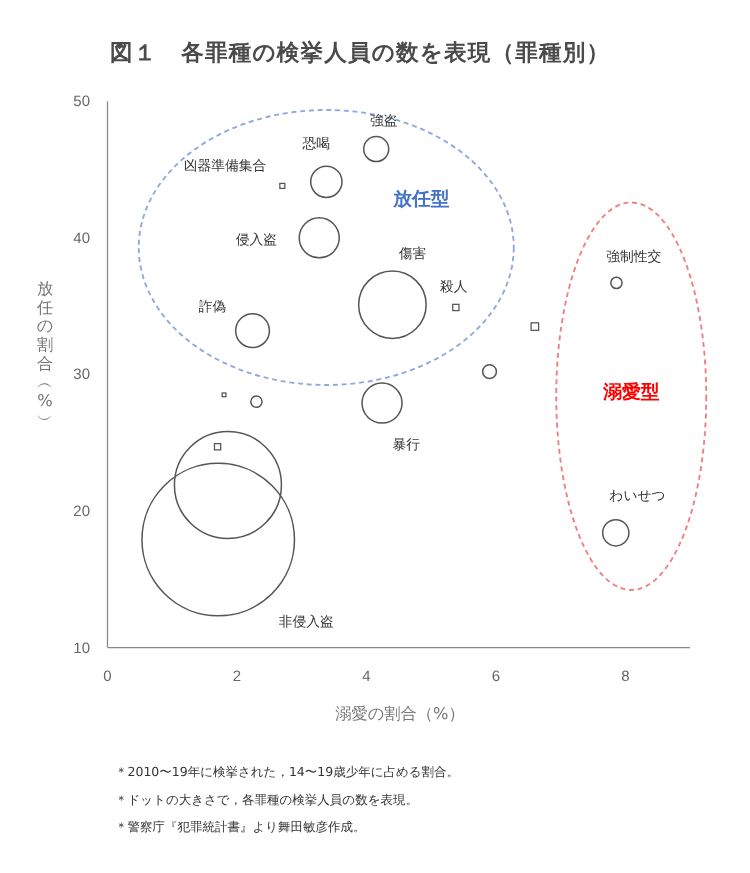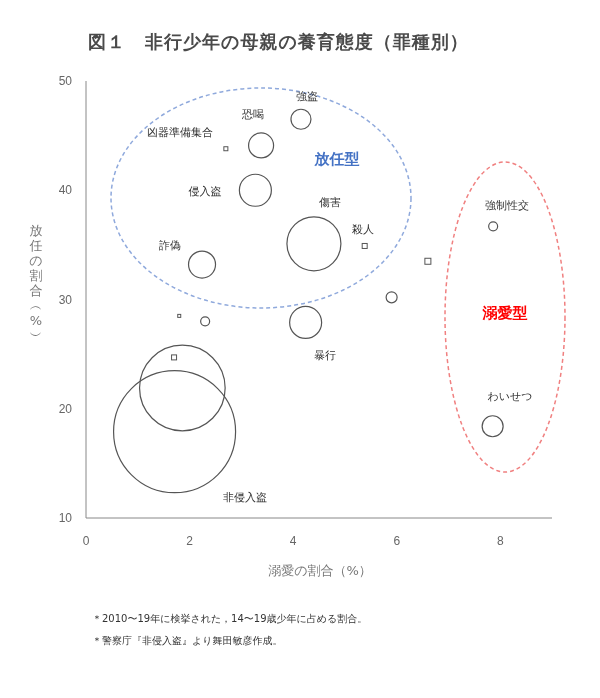--- a/index.html
+++ b/index.html
@@ -11,21 +11,21 @@
   .footnotes div { white-space:nowrap; }
   svg { position:absolute; left:0; top:0; }
   .tick { font-size:12px; fill:#666; font-family:"Liberation Sans", sans-serif; }
   .axis-title { font-size:13px; fill:#777; font-family:"DejaVu Sans", sans-serif; }
   .pt-label { font-size:11px; fill:#333; font-family:"DejaVu Sans", sans-serif; }
   .grp-label { font-size:15px; font-weight:bold; font-family:"DejaVu Sans", sans-serif; }
 </style>
 </head>
 <body>
 
-<div class="title">図１　非行少年の母親の養育態度（罪種別）</div>
+<div class="title">図１　各罪種の検挙人員の数を表現（罪種別）</div>
 
 <svg id="chart" width="600" height="600" viewBox="0 0 600 600" xmlns="http://www.w3.org/2000/svg">
   <g id="annotations-layer">
       <ellipse cx="261" cy="198" rx="150" ry="110" fill="none" stroke="#8fa9dc" stroke-width="1.5" stroke-dasharray="4 3"></ellipse>
       <text x="337" y="164" text-anchor="middle" class="grp-label" fill="#4472c4">放任型</text>
       <ellipse cx="505" cy="317" rx="60" ry="155" fill="none" stroke="#f08080" stroke-width="1.5" stroke-dasharray="4 3"></ellipse>
       <text x="505" y="318" text-anchor="middle" class="grp-label" fill="#ff0000">溺愛型</text>
     </g>
   <g id="axes-layer">
     <line x1="86" y1="81" x2="86" y2="518" stroke="#888" stroke-width="1"></line>
@@ -74,14 +74,15 @@
       <text x="245" y="501" text-anchor="middle" class="pt-label">非侵入盗</text>
       <text x="507" y="209" text-anchor="middle" class="pt-label">強制性交</text>
       <text x="510" y="400" text-anchor="middle" class="pt-label">わいせつ</text>
     </g>
   <text class="axis-title" x="320" y="575" text-anchor="middle">溺愛の割合（%）</text>
   <text class="axis-title" id="ylabel" x="36" y="235" text-anchor="middle"><tspan x="36" dy="0">放</tspan><tspan x="36" dy="15">任</tspan><tspan x="36" dy="15">の</tspan><tspan x="36" dy="15">割</tspan><tspan x="36" dy="15">合</tspan><tspan x="36" dy="15">︵</tspan><tspan x="36" dy="15">%</tspan><tspan x="36" dy="15">︶</tspan></text>
 </svg>
 
 <div class="footnotes">
   <div>＊2010〜19年に検挙された，14〜19歳少年に占める割合。</div>
-  <div>＊警察庁『非侵入盗』より舞田敏彦作成。</div>
+  <div>＊ドットの大きさで，各罪種の検挙人員の数を表現。</div>
+  <div>＊警察庁『犯罪統計書』より舞田敏彦作成。</div>
 </div>
 
 </body></html>

